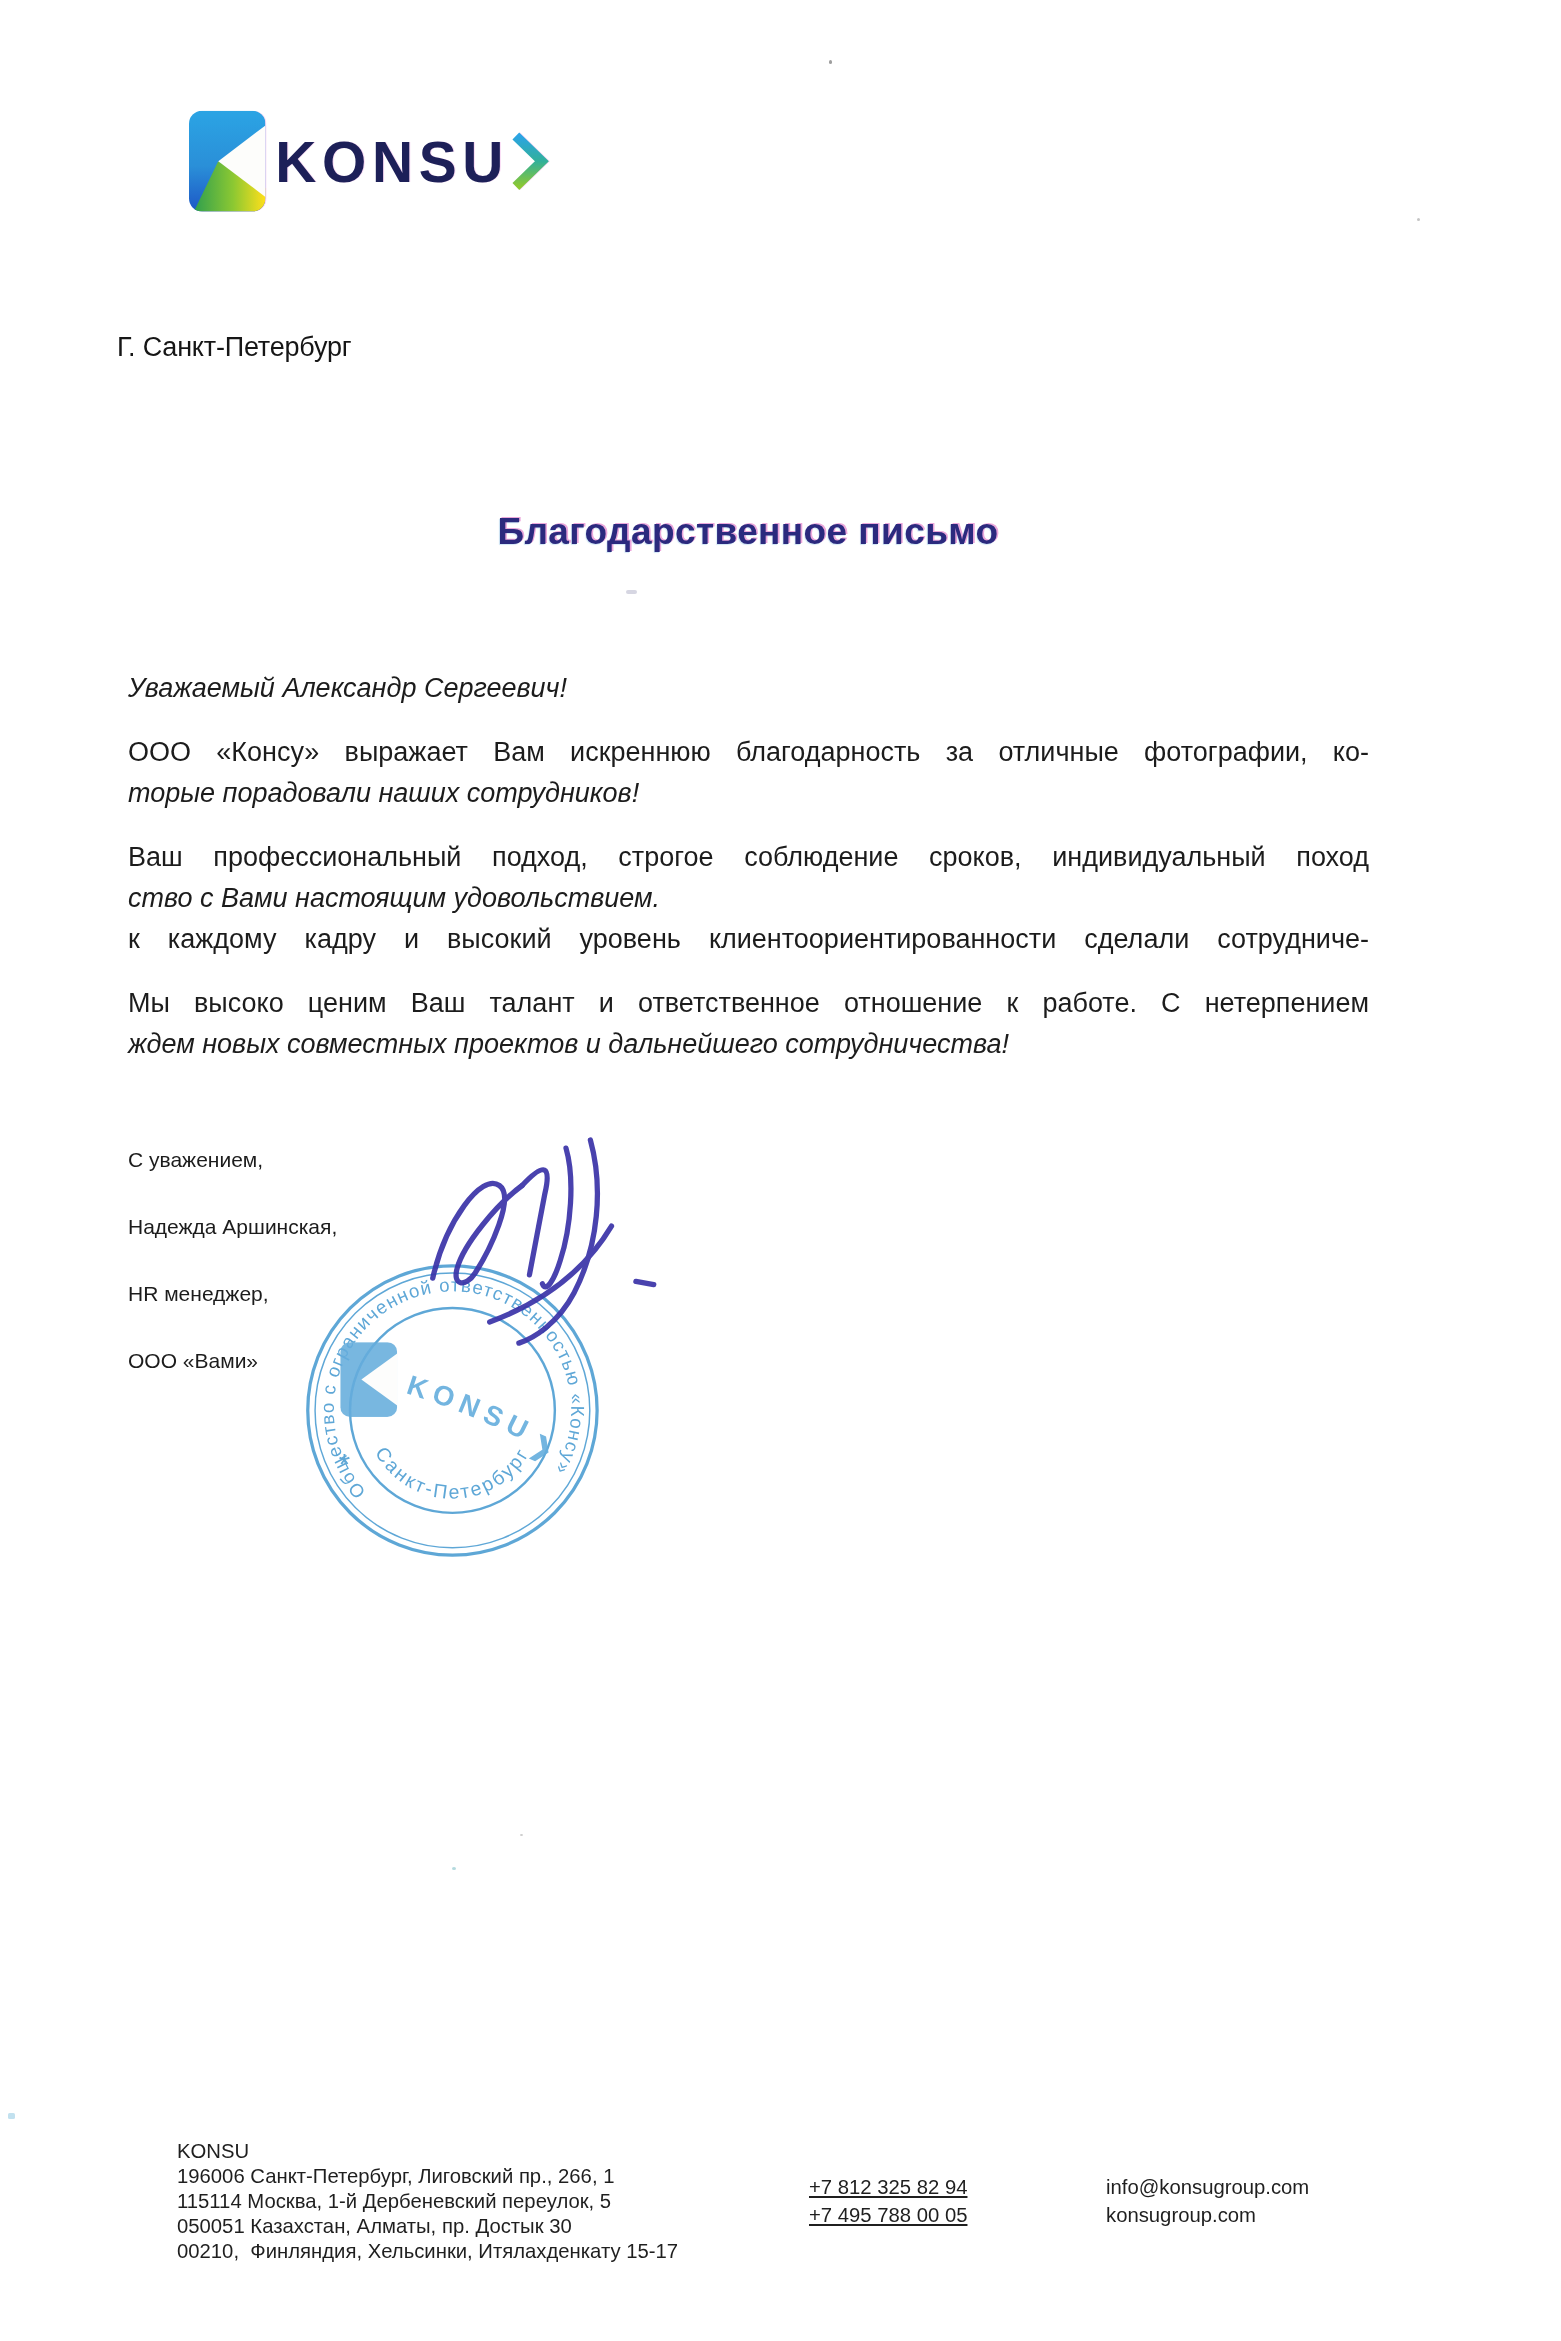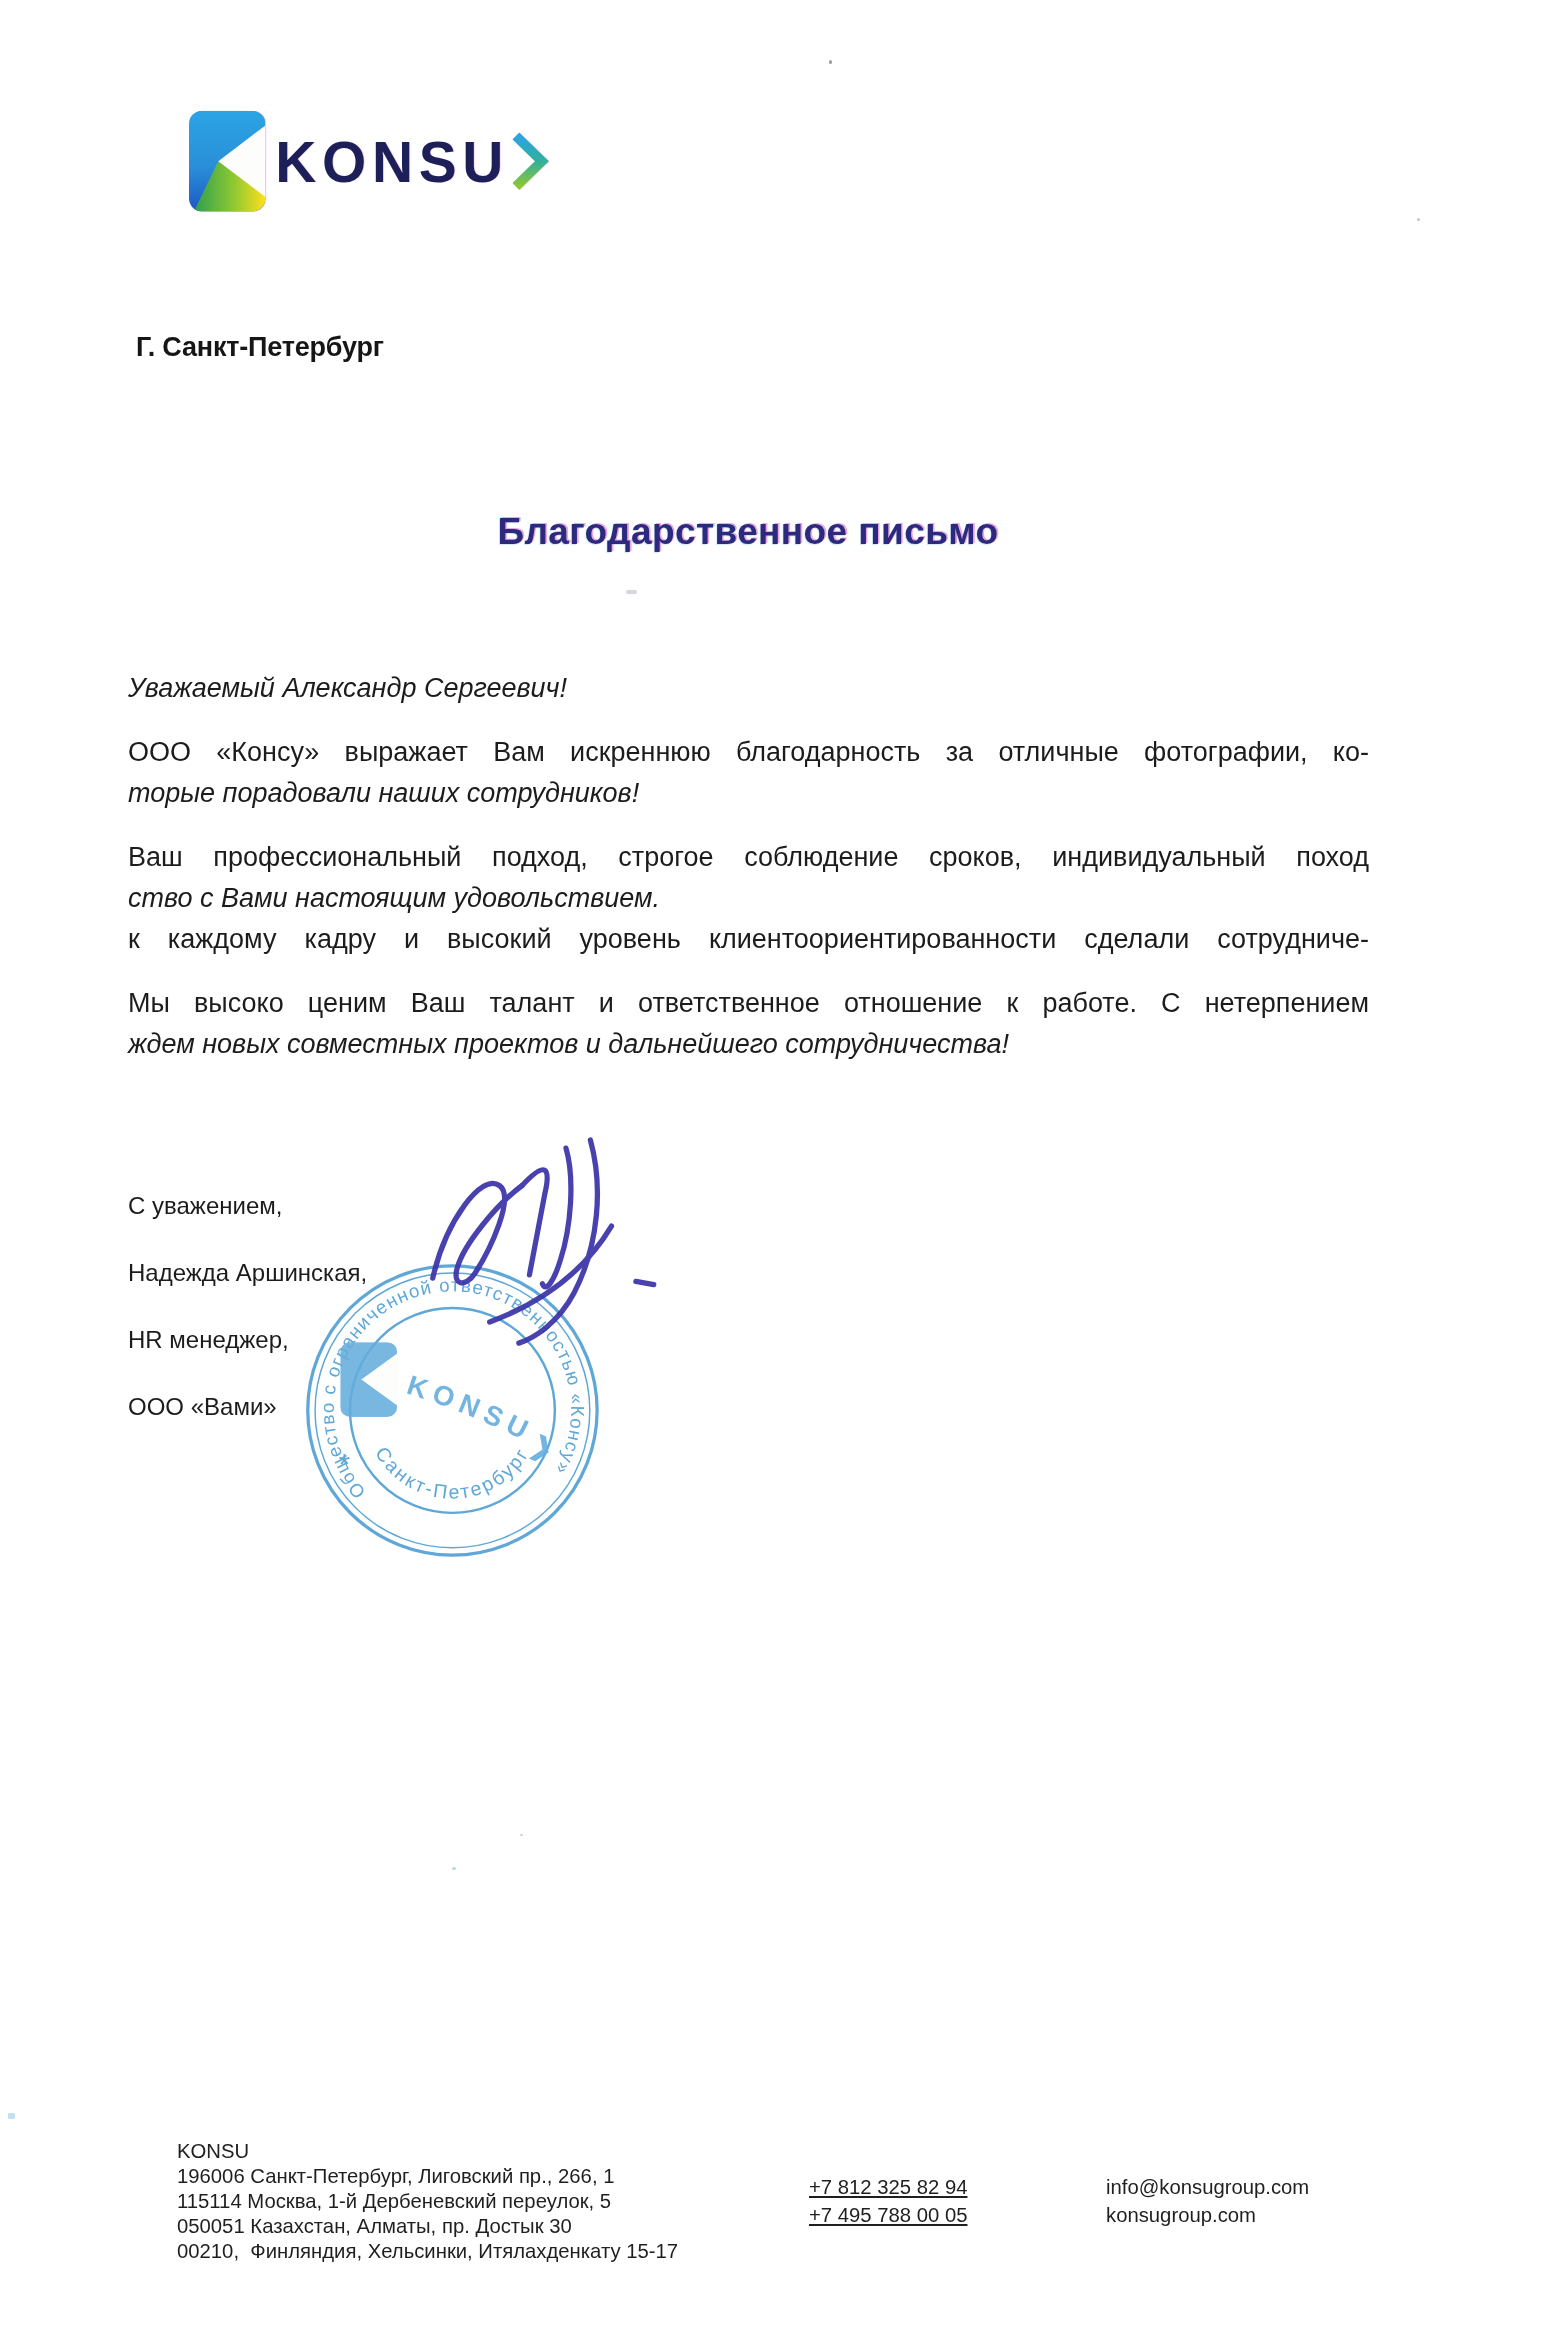--- a/index.html
+++ b/index.html
@@ -8,33 +8,33 @@
     width:1561px;height:2342px;
     background:#ffffff;
     overflow:hidden;
     font-family:"Liberation Sans", sans-serif;
     color:#1e1e1e;
   }
   
   .logo-wrap{position:absolute;left:189px;top:109px;width:374px;height:106px;
     filter:drop-shadow(1.6px 0 0 rgba(215,0,180,0.15));}
   
-  .city{position:absolute;left:136px;top:332px;font-size:27px;font-weight:bold;
+  .city{position:absolute;left:117px;top:332px;font-size:27px;font-weight:normal;
     letter-spacing:-0.2px;color:#161616;}
   
   .title{position:absolute;left:0;top:511px;width:1496px;text-align:center;
     font-size:37px;font-weight:bold;color:#2b2a7e;letter-spacing:0.4px;
     text-shadow:1.6px -0.8px 0 rgba(205,35,165,0.40), -0.8px 0.8px 0.8px rgba(70,160,215,0.25);}
   
   .letter-body{position:absolute;left:128px;top:668px;width:1241px;font-size:27px;color:#1c1c1c;}
   .line{line-height:41px;text-align:justify;text-align-last:justify;white-space:pre;}
   .line.last{text-align-last:left;font-style:italic;}
   .para{margin:0 0 23px 0;}
   
-  .signoff{position:absolute;left:128px;top:1172px;font-size:24px;color:#1c1c1c;}
+  .signoff{position:absolute;left:128px;top:1126px;font-size:21px;color:#1c1c1c;}
   .sig-line{line-height:67px;white-space:pre;}
   
   .stamp{position:absolute;left:298px;top:1256px;width:317px;height:317px;opacity:0.85;}
   .stamp text{font-family:"Liberation Sans", sans-serif;}
   .signature{position:absolute;left:423px;top:1130px;width:260px;height:228px;}
   
   .footer-left{position:absolute;left:177px;top:2139px;font-size:20.3px;line-height:25px;color:#1f1f1f;}
   .footer-left div{white-space:pre;}
   .footer-phones{position:absolute;left:809px;top:2173px;font-size:20.3px;line-height:28px;color:#1f1f1f;text-decoration:underline;}
   .footer-net{position:absolute;left:1083px;top:2173px;font-size:20.3px;line-height:28px;color:#1f1f1f;margin-left:23px;}

